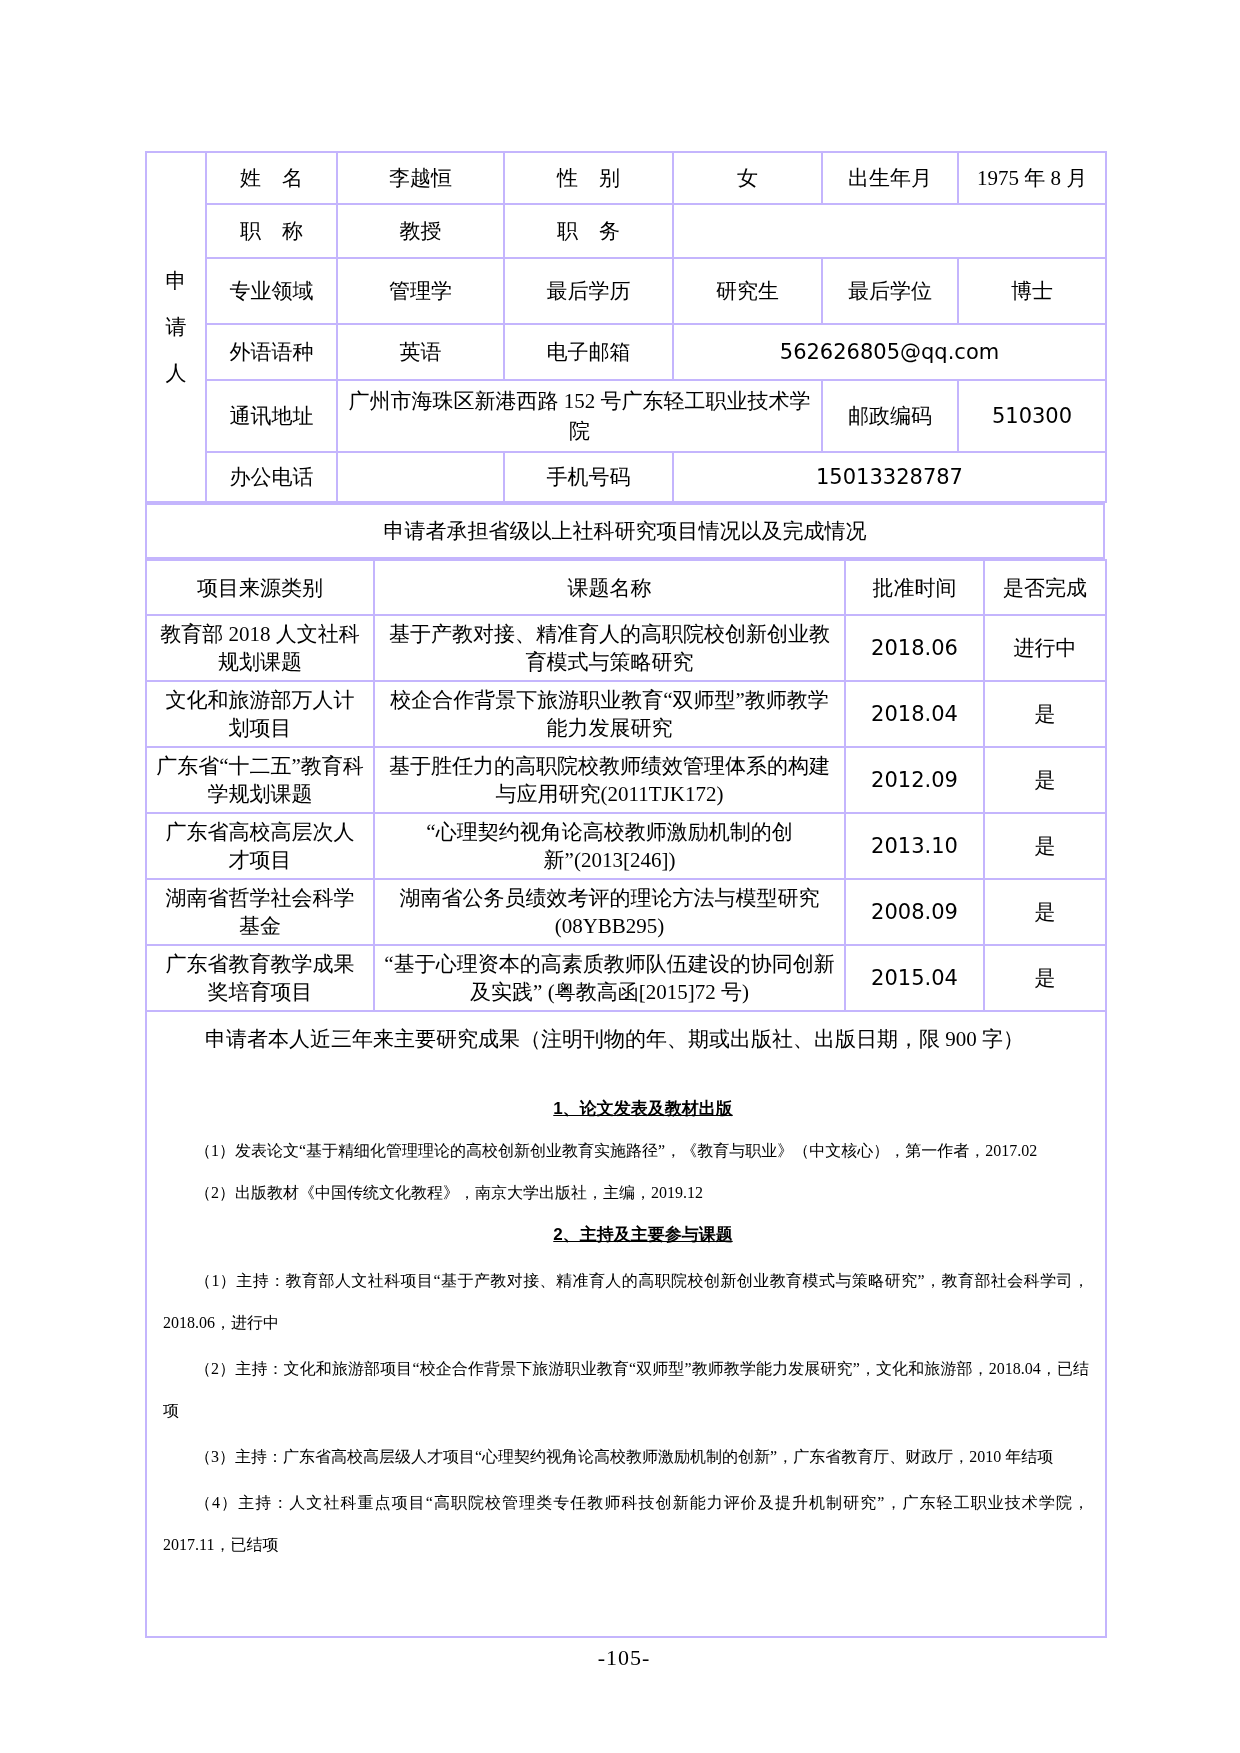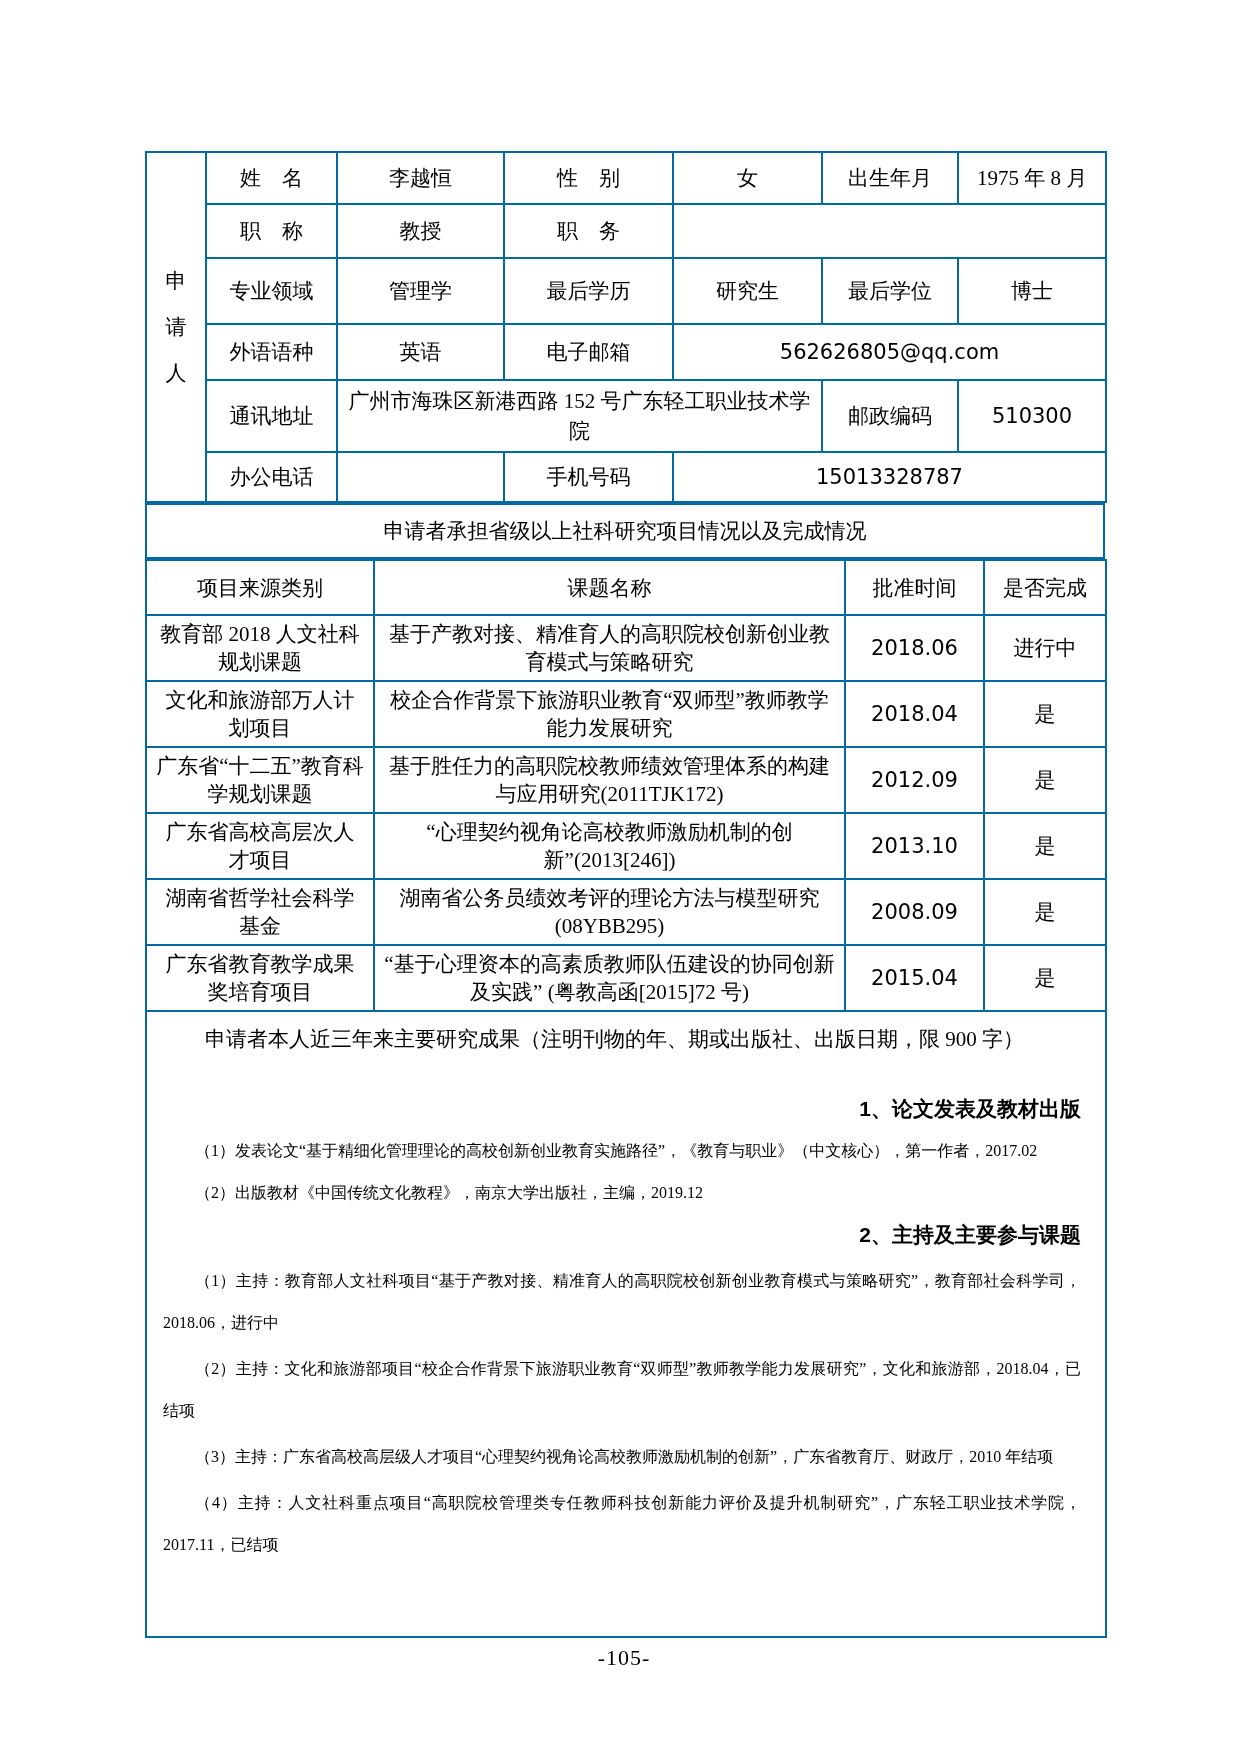--- a/index.html
+++ b/index.html
@@ -4,43 +4,43 @@
 <style>
   html,body { margin:0; padding:0; background:#e8e8e8; }
   .page {
     position:relative; width:1240px; height:1753px; margin:0 auto;
     background:#ffffff; color:#000;
     font-family:"Liberation Serif","DejaVu Serif",serif;
   }
   .form-wrap { position:absolute; left:145px; top:151px; width:960px; }
   table.t { border-collapse:collapse; table-layout:fixed; width:960px; }
   .t td {
-    border:2px solid #0369a1; text-align:center; vertical-align:middle;
+    border:2px solid #c4b5fd; text-align:center; vertical-align:middle;
     font-size:21px; padding:2px 8px; overflow:hidden; word-break:break-word;
   }
   
   tr.r1 { height:52px; } tr.r2 { height:54px; } tr.r3 { height:66px; }
   tr.r4 { height:56px; } tr.r5 { height:72px; } tr.r6 { height:50px; }
   .vcell { padding:0; }
   .vtext { width:26px; margin:0 auto; line-height:46px; font-size:21px;text-align:center; }
   .addr { line-height:30px; }
   .leftal { text-align:left; padding-left:14px; }
   .sans { font-family:"DejaVu Sans","Liberation Sans",sans-serif; font-size:19px; }
   
   tr.sect { height:54px; }
   
   tr.phead { height:55px; }
   tr.prow { height:66px;padding-left:39px; }
   tr.prow td { line-height:28px; padding:2px 9px; }
   td.pdate, td.pstatus { line-height:24px; }
   
-  td.ach-cell { height:610px; vertical-align:top; text-align:left; padding:6px 24px 8px 16px; }
+  td.ach-cell { height:610px; vertical-align:top; text-align:left; padding:6px 16px 8px 16px; }
   .ach-title { text-indent:2em; line-height:42px; font-size:21px; text-align:left; }
   .ach-cell p { margin:0; text-indent:2em; line-height:42px; font-size:16px; text-align:justify; }
-  .ach-cell p.h { font-weight:bold; font-family:"Liberation Sans","DejaVu Sans",sans-serif; font-size:21px; text-align:right; }
+  .ach-cell p.h { font-weight:bold; font-family:"Liberation Sans","DejaVu Sans",sans-serif; font-size:17px; text-align:center;text-decoration:underline; }
   .ach-cell p.h.first { margin-top:28px; }
   .ach-cell p.g { margin-top:4px; }
   .page-num {
     position:absolute; left:8px; right:0; top:1645px; text-align:center;
     font-size:22px; letter-spacing:1px;
   }
 </style>
 </head>
 <body>
 

